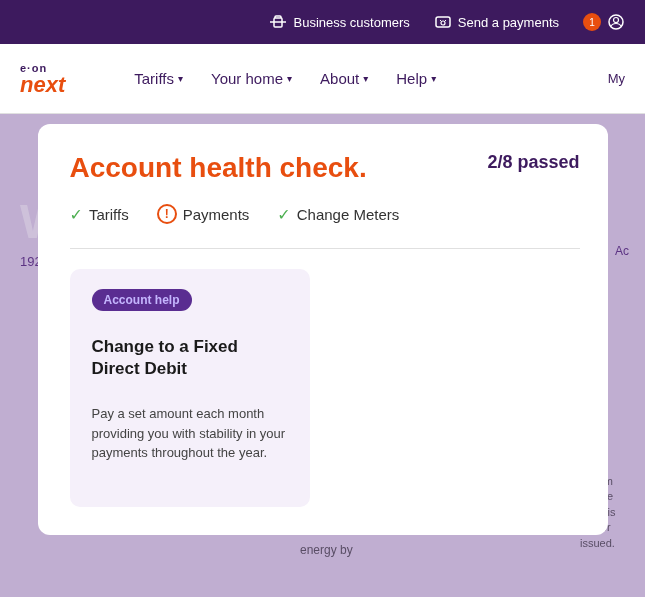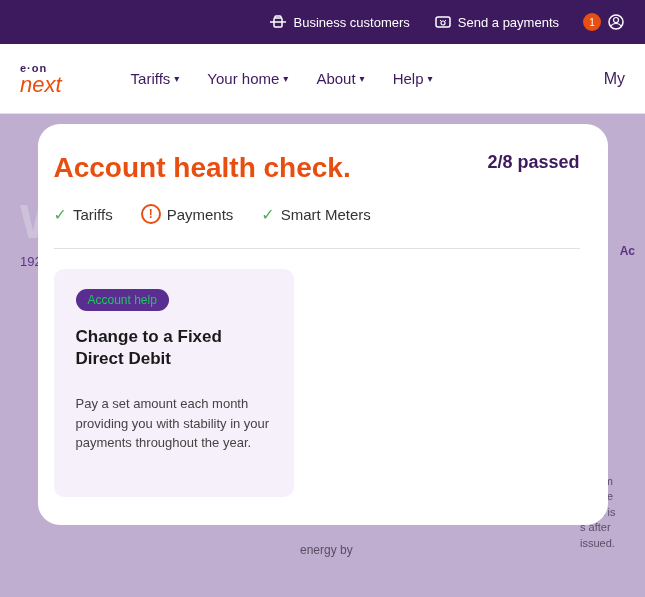--- a/index.html
+++ b/index.html
@@ -68,21 +68,21 @@
     }
     .logo-eon {
       font-size: 11px;
       color: #3d1a5e;
       font-weight: 600;
       letter-spacing: 1px;
     }
     .logo-next {
       font-size: 22px;
       color: #e84e0f;
-      font-weight: 400;
+      font-weight: 700;
       font-style: italic;
       line-height: 1;
     }
     .nav-items {
       display: flex;
       align-items: center;
       gap: 4px;
       flex: 1;
     }
     .nav-item {
@@ -95,21 +95,21 @@
       font-weight: 500;
       cursor: pointer;
     }
     .nav-chevron {
       font-size: 10px;
       color: #3d1a5e;
     }
     .nav-my {
       margin-left: auto;
       color: #3d1a5e;
-      font-size: 16px;
+      font-size: 13px;
       font-weight: 500;
       cursor: pointer;
     }
 
     
     .page-bg {
       background: #e8e0f0;
       position: relative;
       height: calc(597px - 114px);
       overflow: hidden;
@@ -141,23 +141,23 @@
       background: rgba(100, 60, 140, 0.3);
       display: flex;
       justify-content: center;
       align-items: flex-start;
       padding-top: 10px;
     }
 
     
     .modal {
       background: #fff;
-      border-radius: 22px;
+      border-radius: 12px;
       width: 570px;
-      padding: 28px 28px 28px 16px;
+      padding: 28px 28px 28px 32px;
       position: relative;
     }
 
     .modal-header {
       display: flex;
       justify-content: space-between;
       align-items: flex-start;
       margin-bottom: 20px;
     }
     .modal-title {
@@ -212,27 +212,27 @@
 
     
     .card {
       background: #f5f0fa;
       border-radius: 10px;
       padding: 20px 22px 24px;
       width: 240px;
     }
     .card-badge {
       background: #5a2d91;
-      color: #22c55e;
+      color: #c4b5fd;
       font-size: 12px;
-      font-weight: 400;
+      font-weight: 700;
       padding: 4px 12px;
       border-radius: 20px;
       display: inline-block;
-      margin-bottom: 15px;
+      margin-bottom: 25px;
     }
     .card-title {
       font-size: 17px;
       font-weight: 800;
       color: #1a1a1a;
       margin-bottom: 10px;
       line-height: 1.3;
     }
     .card-desc {
       font-size: 13px;
@@ -248,25 +248,25 @@
       border-radius: 24px;
       padding: 12px 32px;
       font-size: 15px;
       font-weight: 700;
       cursor: pointer;
     }
 
     
     .right-side-hint {
       position: absolute;
-      right: 10px;
+      right: 16px;
       top: 130px;
       color: #5a3080;
       font-size: 12px;
-      font-weight: 700;
+      font-weight: 400;
     }
     .right-side-text {
       position: absolute;
       right: 0;
       top: 360px;
       width: 65px;
       color: #555;
       font-size: 11px;
       line-height: 1.4;
     }
@@ -365,21 +365,21 @@
         <div class="status-item">
           <span class="status-check">✓</span>
           <span>Tariffs</span>
         </div>
         <div class="status-item">
           <div class="status-warning">!</div>
           <span>Payments</span>
         </div>
         <div class="status-item">
           <span class="status-check">✓</span>
-          <span>Smart Meters</span>
+          <span>Change Meters</span>
         </div>
       </div>
 
       <hr class="modal-divider">
 
       <div class="card">
         <div class="card-badge">Account help</div>
         <div class="card-title">Change to a Fixed Direct Debit</div>
         <div class="card-desc">Pay a set amount each month providing you with stability in your payments throughout the year.</div>
       </div>

